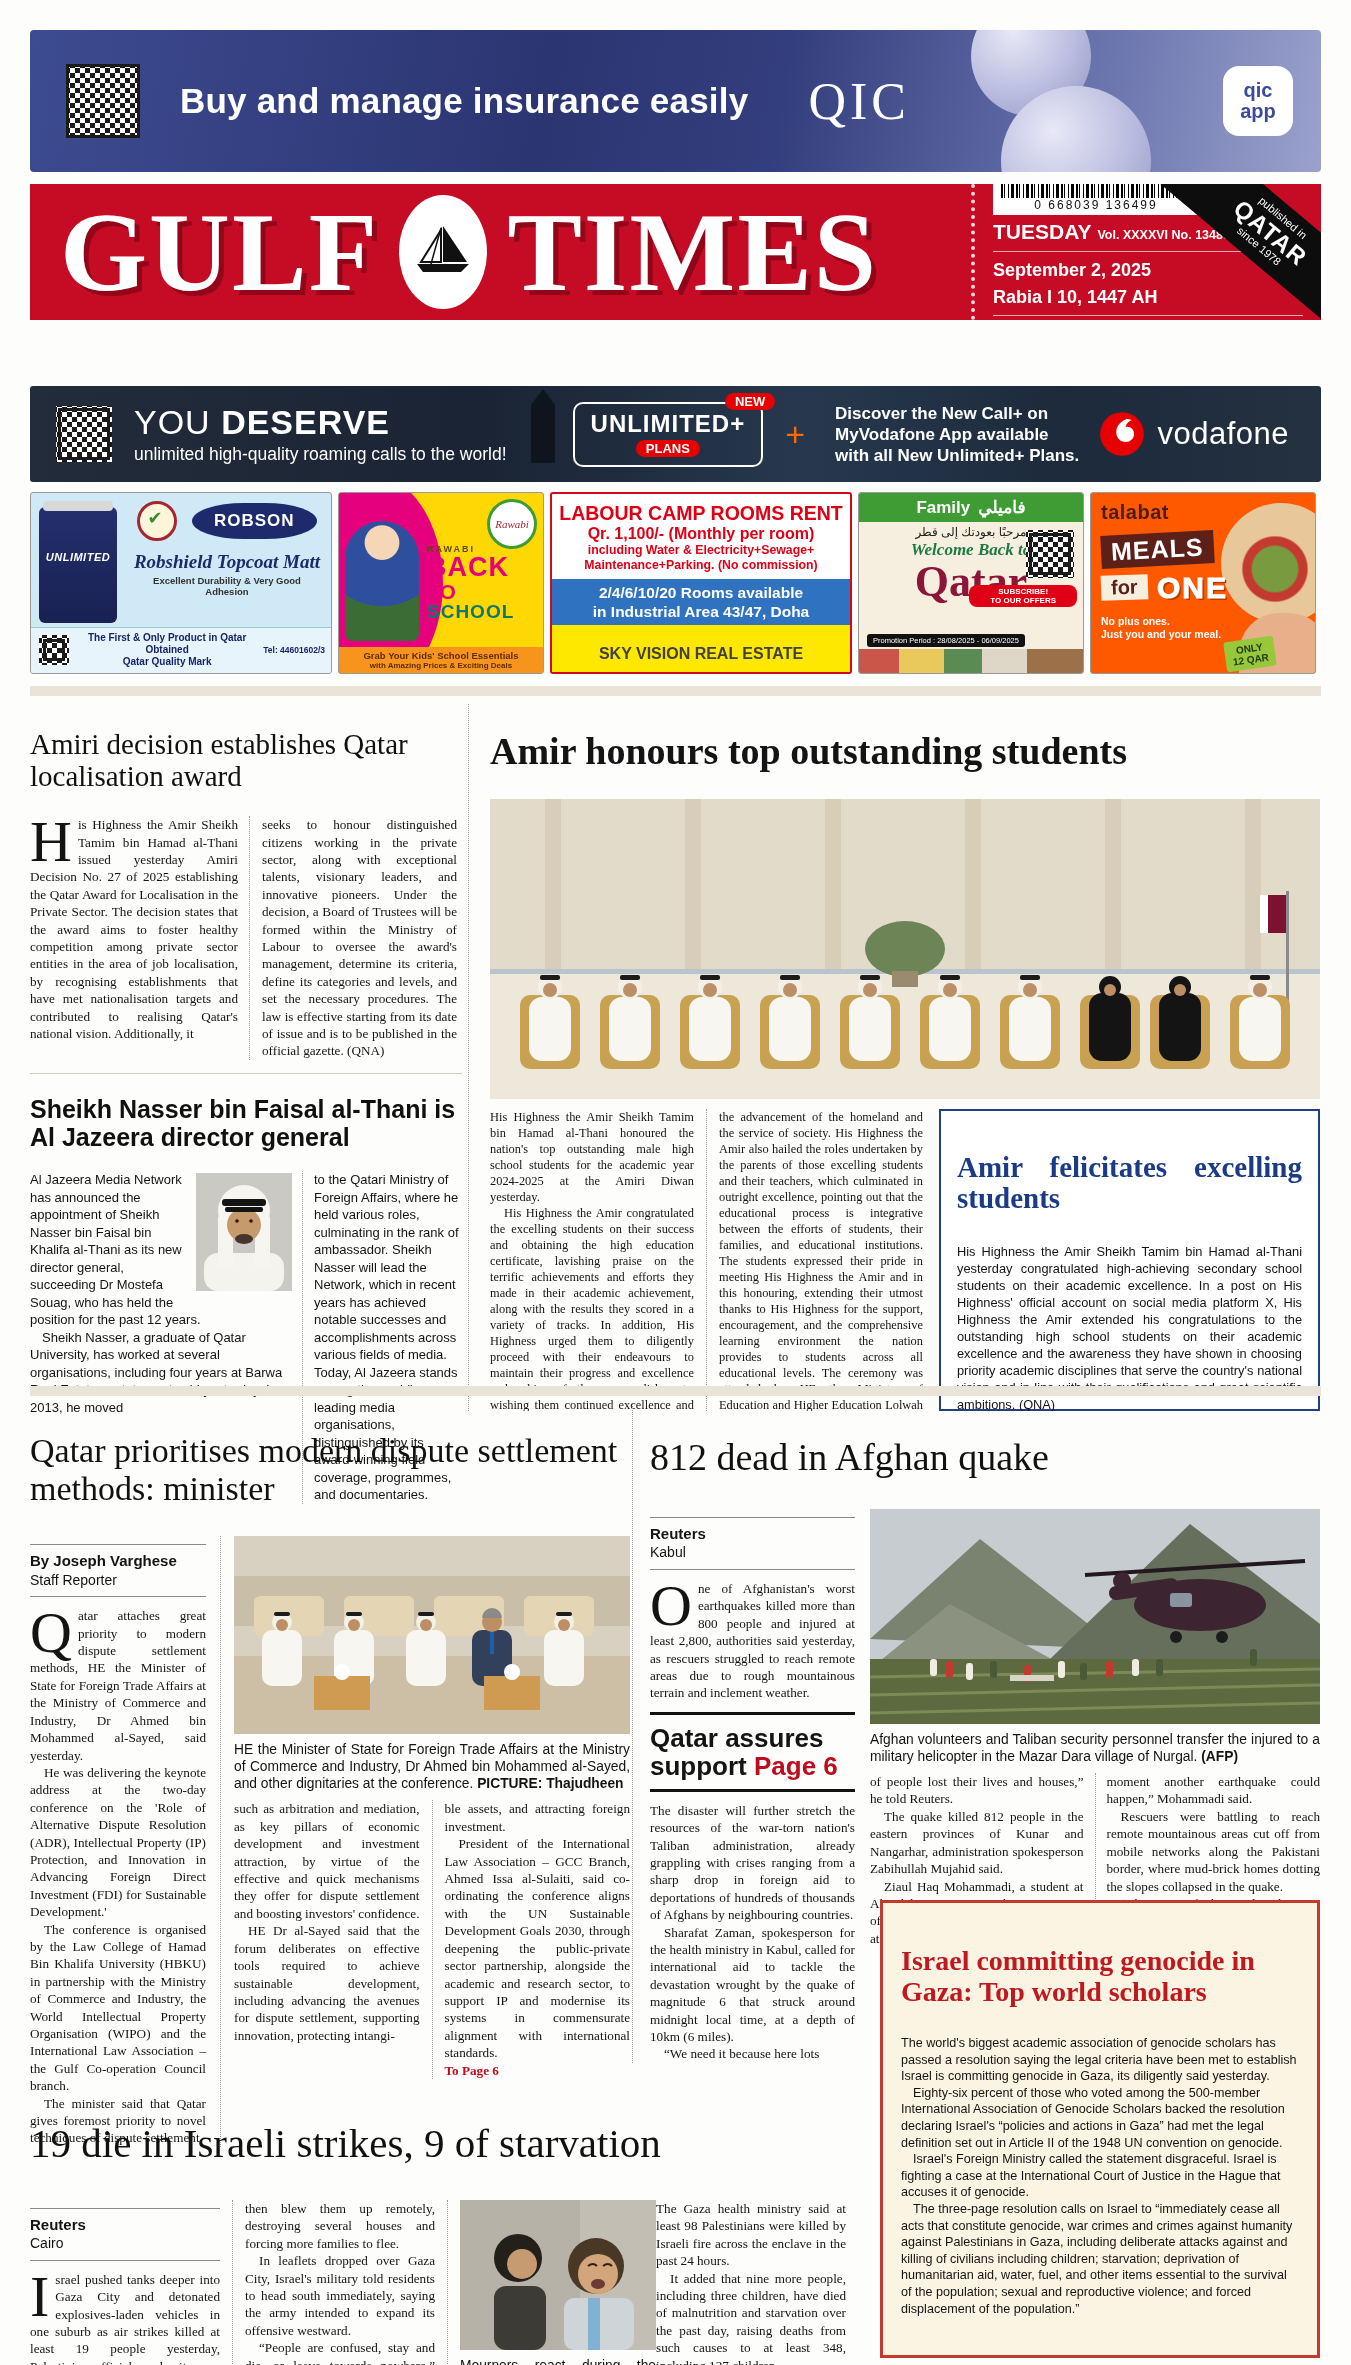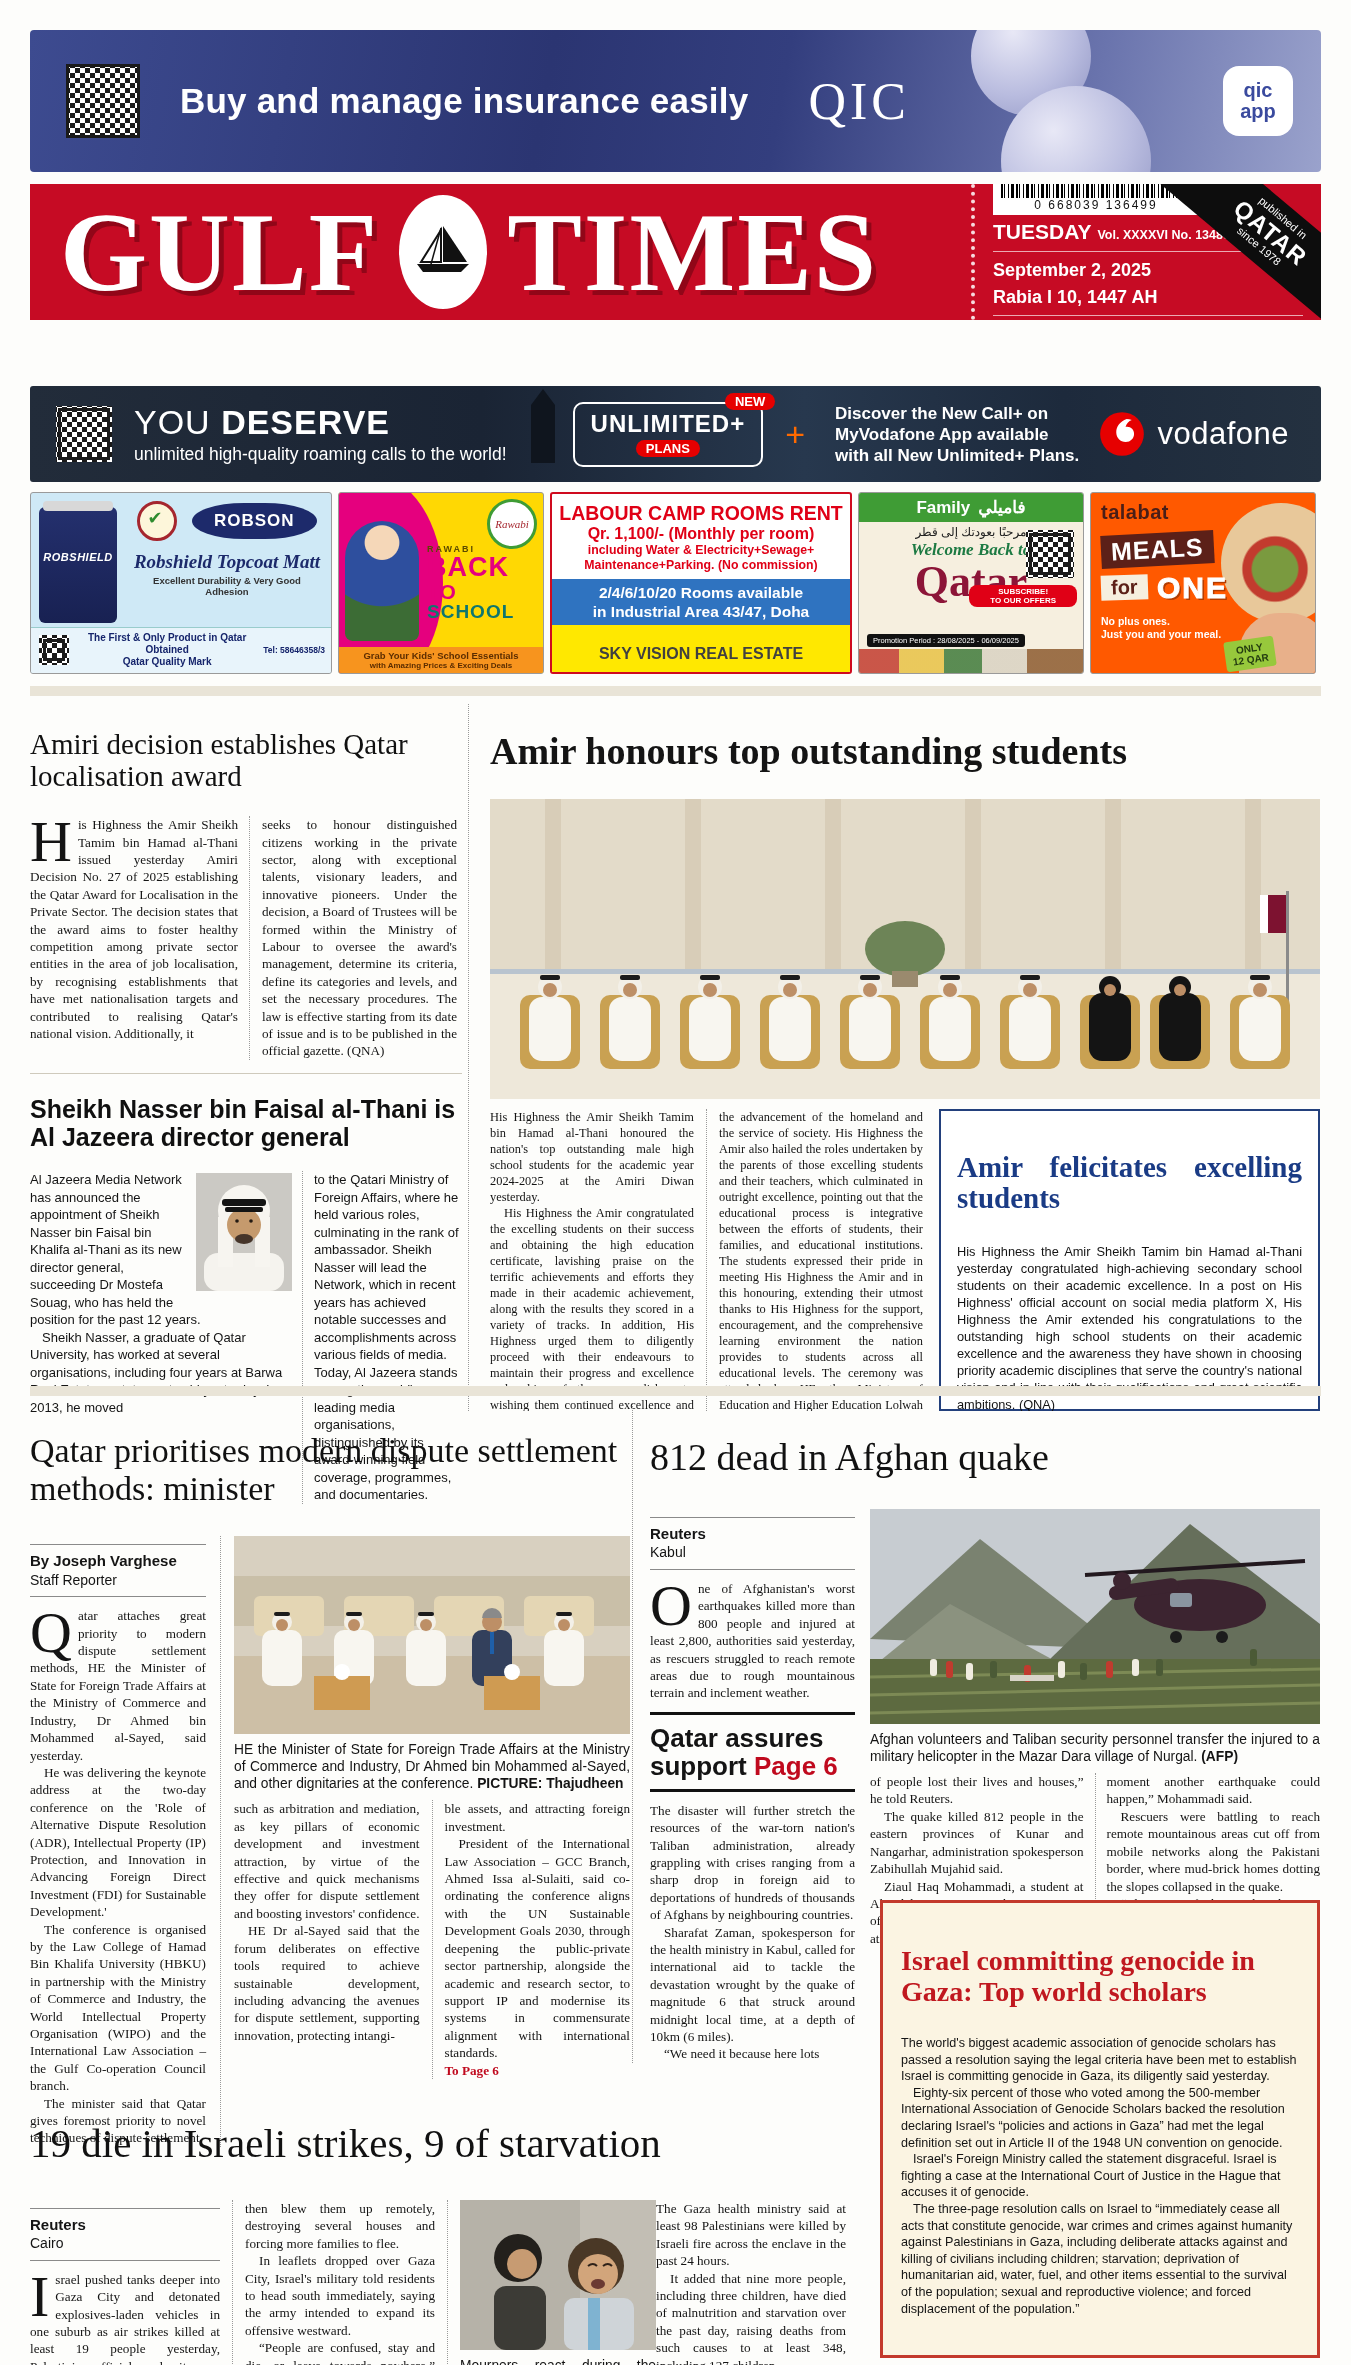--- a/index.html
+++ b/index.html
@@ -269,36 +269,36 @@
       <circle cx="20" cy="20" r="19" fill="#e60000"></circle>
       <path d="M24 7c-5.5 2-9 6.5-9 11.5 0 5 3.6 8.5 8.2 8.5 4.3 0 7.3-3.2 7.3-7.2 0-3.6-2.6-6.1-6-6.1-.5 0-1 .05-1.4.15.6-2.9 2.7-5.1 5.4-6.1C27 7.3 25.5 7 24 7z" fill="#fff"></path>
     </svg>
     <span class="word">vodafone</span>
   </div>
 </div>
 
 <div class="abs adsrow">
   <div class="ad ad-robson">
     <div class="can">
-      <div class="can-label">ROBSHIELD</div>
+      <div class="can-label">UNLIMITED</div>
     </div>
     <div class="rob-col">
       <span class="rob-badge"></span>
       <span class="rob-oval">ROBSON</span>
       <div class="rob-script">Robshield Topcoat Matt</div>
       <div class="rob-sub">Excellent Durability &amp; Very Good Adhesion</div>
     </div>
     <div class="rob-foot">
       <div class="qr"></div>
       <div class="rob-ft">
         <div>The First &amp; Only Product in Qatar</div>
         <div>Obtained</div>
         <div>Qatar Quality Mark</div>
       </div>
-      <div class="rob-tel">Tel: 58646358/3</div>
+      <div class="rob-tel">Tel: 44601602/3</div>
     </div>
   </div>
 
   <div class="ad ad-rawabi">
     <div class="raw-circ"></div>
     <div class="raw-kid"></div>
     <div class="raw-logo">Rawabi</div>
     <div class="raw-txt">
       <div class="raw-brand">RAWABI</div>
       <div class="raw-b1">BACK</div>

